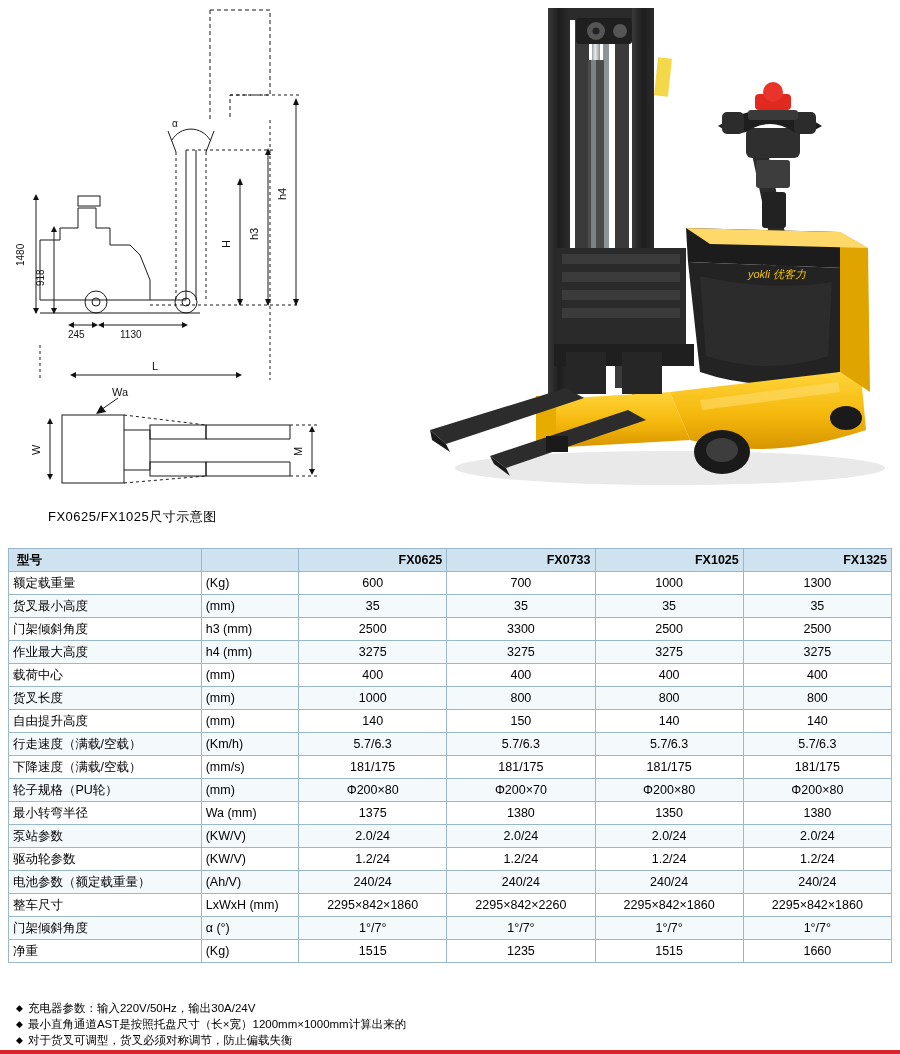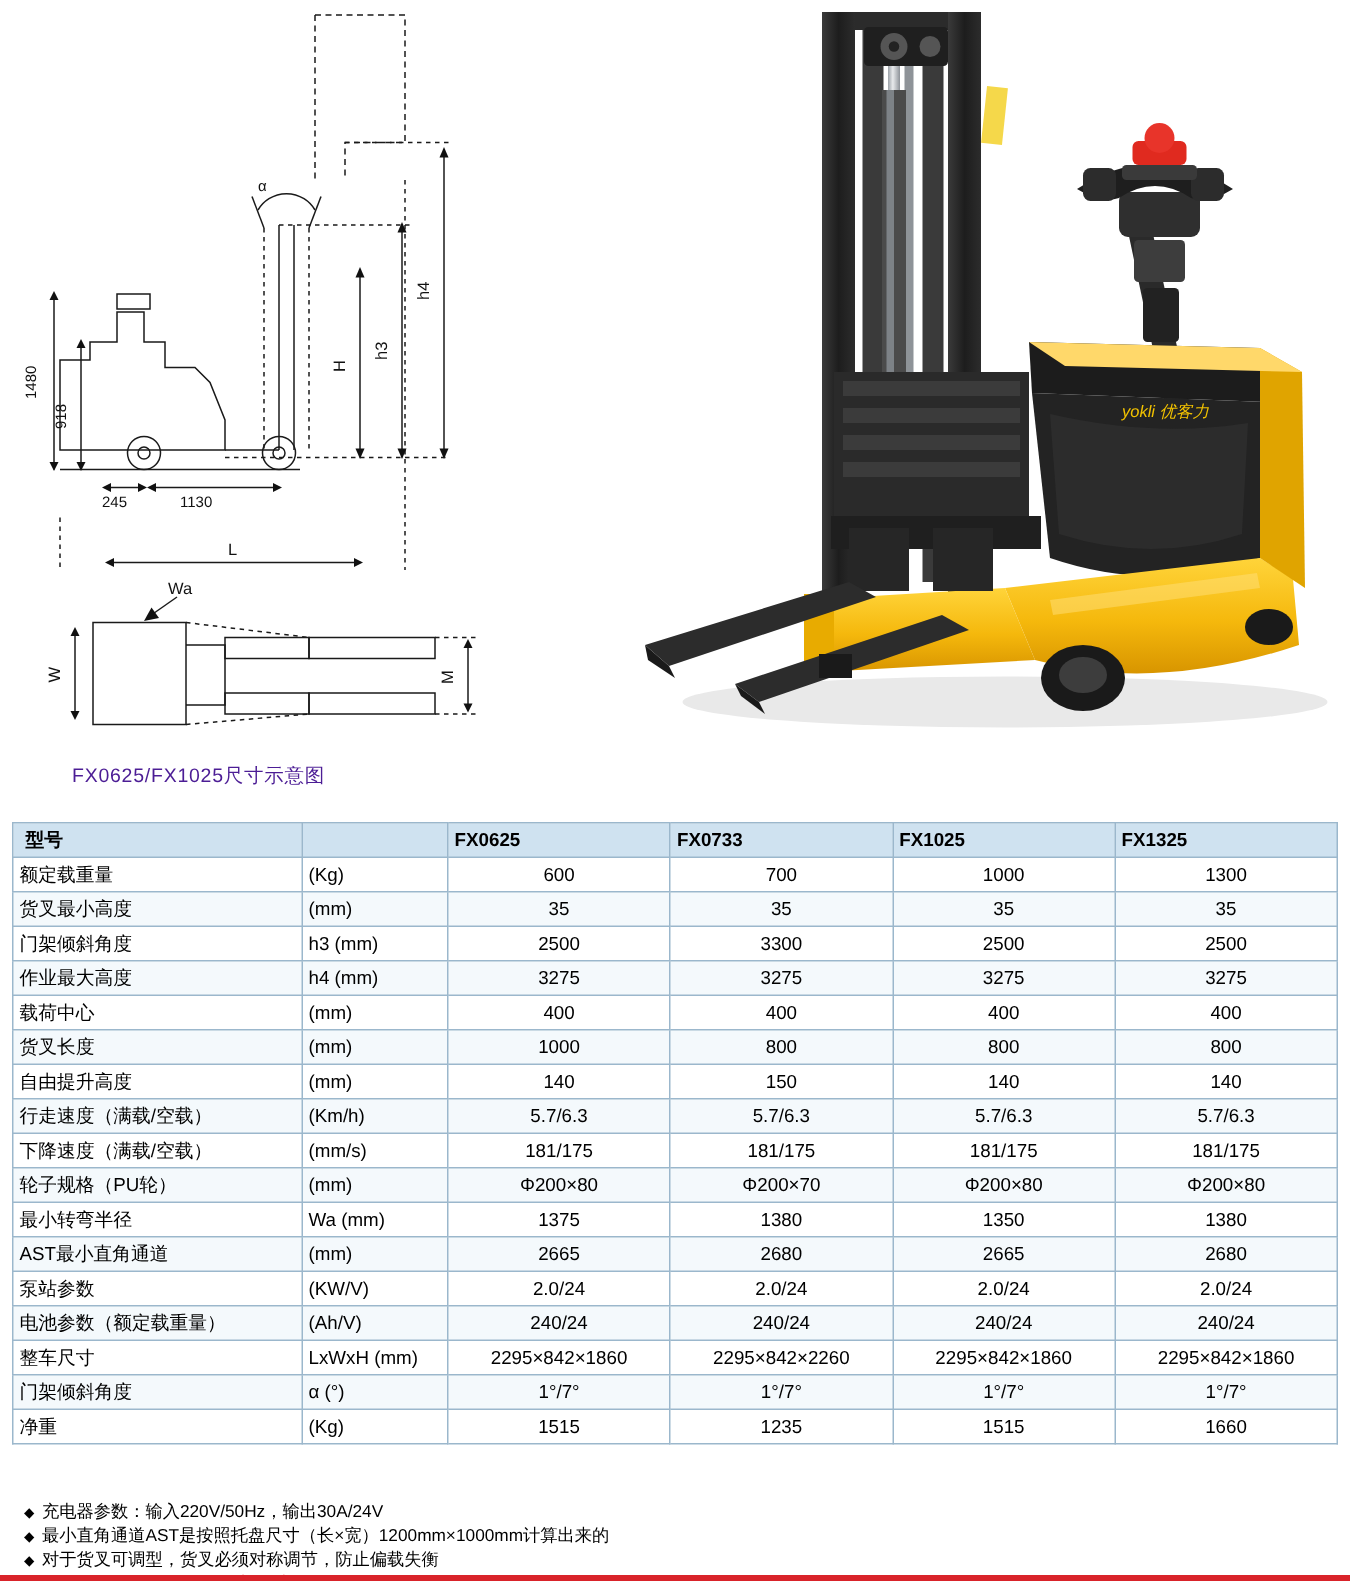--- a/index.html
+++ b/index.html
@@ -32,21 +32,21 @@
     width: 360px;
     height: 540px;
   }
   .drawing svg { display: block; }
 
   .caption {
     position: absolute;
     left: 48px;
     top: 508px;
     font-size: 13px;
-    color: #4c1d95;
+    color: #000000;
     letter-spacing: 0.5px;
   }
 
   
   .photo {
     position: absolute;
     left: 370px;
     top: 0;
     width: 530px;
     height: 500px;
@@ -67,21 +67,21 @@
   }
   table.spec td, table.spec th {
     border: 1px solid #9bb7cc;
     padding: 2px 4px;
     height: 22px;
     line-height: 18px;
   }
   table.spec thead td {
     background: #cfe2f0;
     font-weight: bold;
-    text-align: left;
+    text-align: right;
   }
   table.spec thead td.h-name { text-align: left; padding-left: 8px; }
   td.c-name { text-align: left; width: 182px; padding-left: 8px; margin-top: 28px; }
   td.c-unit { width: 92px; }
   td.c-val  { text-align: center; width: 140px; }
   tbody tr:nth-child(odd) { background: #ffffff; }
   tbody tr:nth-child(even) { background: #f4f9fc; }
 
   
   .notes {
@@ -406,36 +406,36 @@
           </tr>
           <tr>
             <td class="c-name">最小转弯半径</td>
             <td class="c-unit">Wa (mm)</td>
             <td class="c-val">1375</td>
             <td class="c-val">1380</td>
             <td class="c-val">1350</td>
             <td class="c-val">1380</td>
           </tr>
           <tr>
-            <td class="c-name">AST最小直角通道</td>
-            <td class="c-unit">(mm)</td>
-            <td class="c-val">2665</td>
-            <td class="c-val">2680</td>
-            <td class="c-val">2665</td>
-            <td class="c-val">2680</td>
-          </tr>
-          <tr>
             <td class="c-name">泵站参数</td>
             <td class="c-unit">(KW/V)</td>
             <td class="c-val">2.0/24</td>
             <td class="c-val">2.0/24</td>
             <td class="c-val">2.0/24</td>
             <td class="c-val">2.0/24</td>
           </tr>
           <tr>
+            <td class="c-name">驱动轮参数</td>
+            <td class="c-unit">(KW/V)</td>
+            <td class="c-val">1.2/24</td>
+            <td class="c-val">1.2/24</td>
+            <td class="c-val">1.2/24</td>
+            <td class="c-val">1.2/24</td>
+          </tr>
+          <tr>
             <td class="c-name">电池参数（额定载重量）</td>
             <td class="c-unit">(Ah/V)</td>
             <td class="c-val">240/24</td>
             <td class="c-val">240/24</td>
             <td class="c-val">240/24</td>
             <td class="c-val">240/24</td>
           </tr>
           <tr>
             <td class="c-name">整车尺寸</td>
             <td class="c-unit">LxWxH (mm)</td>

